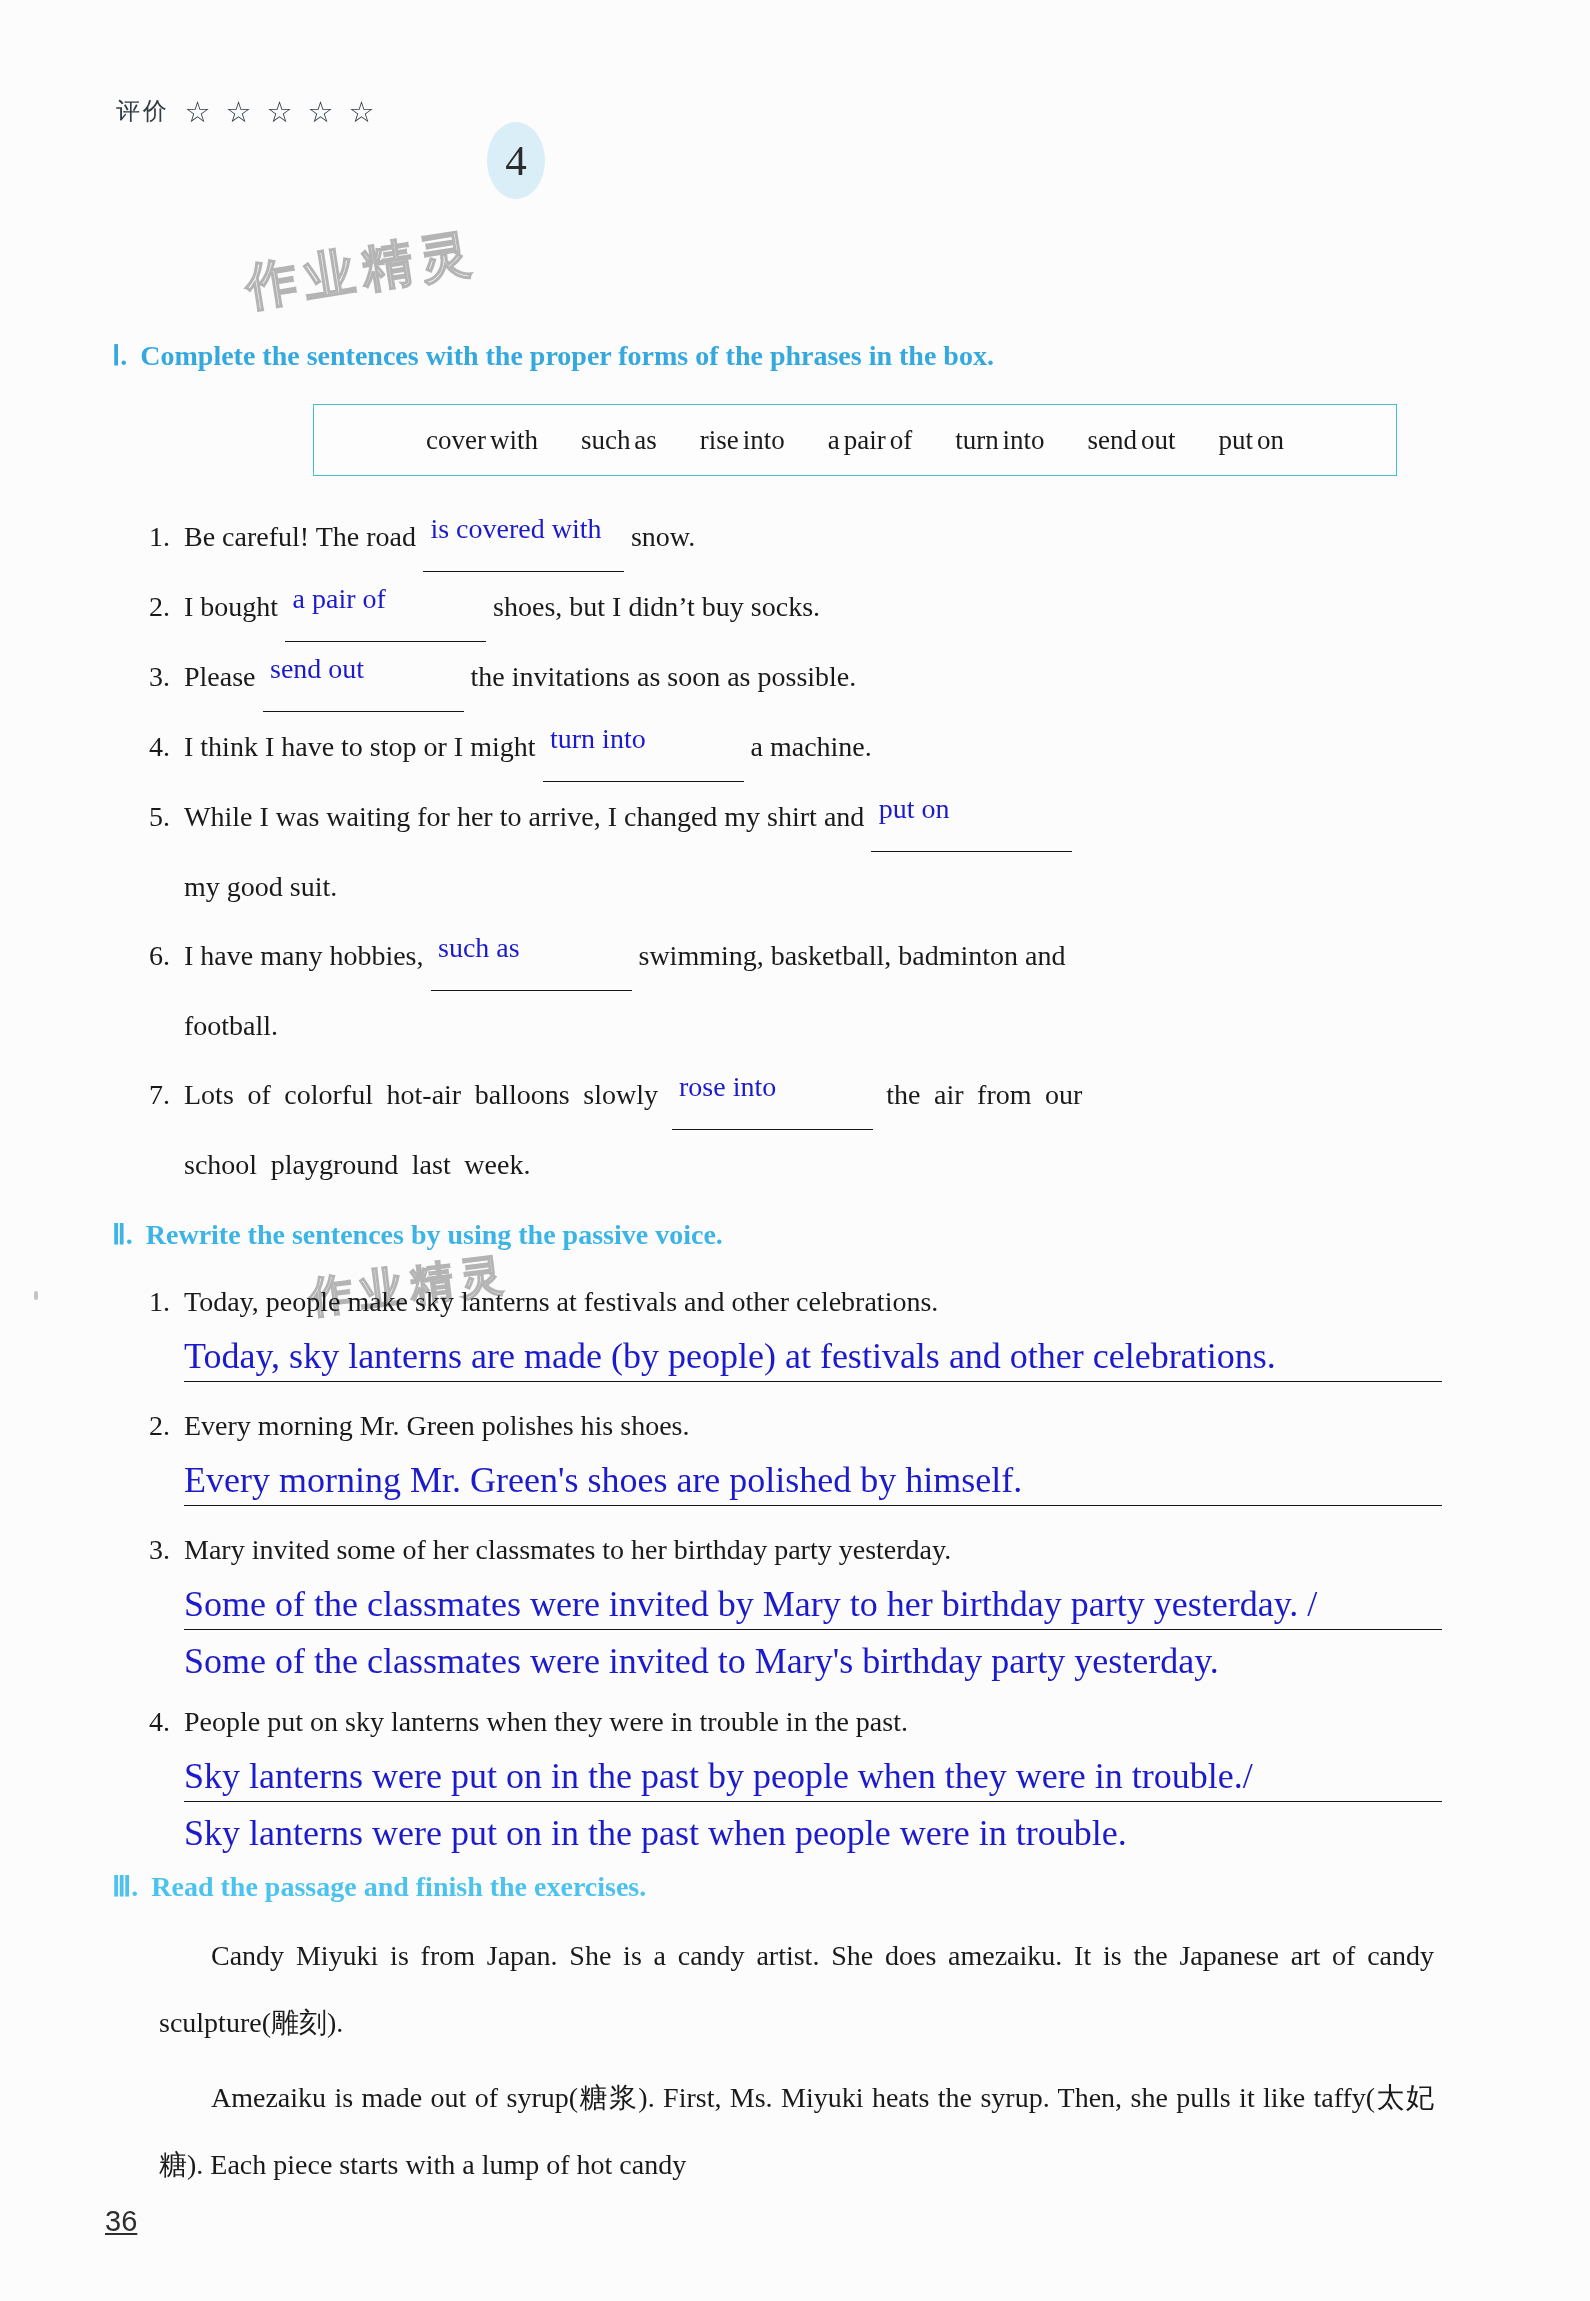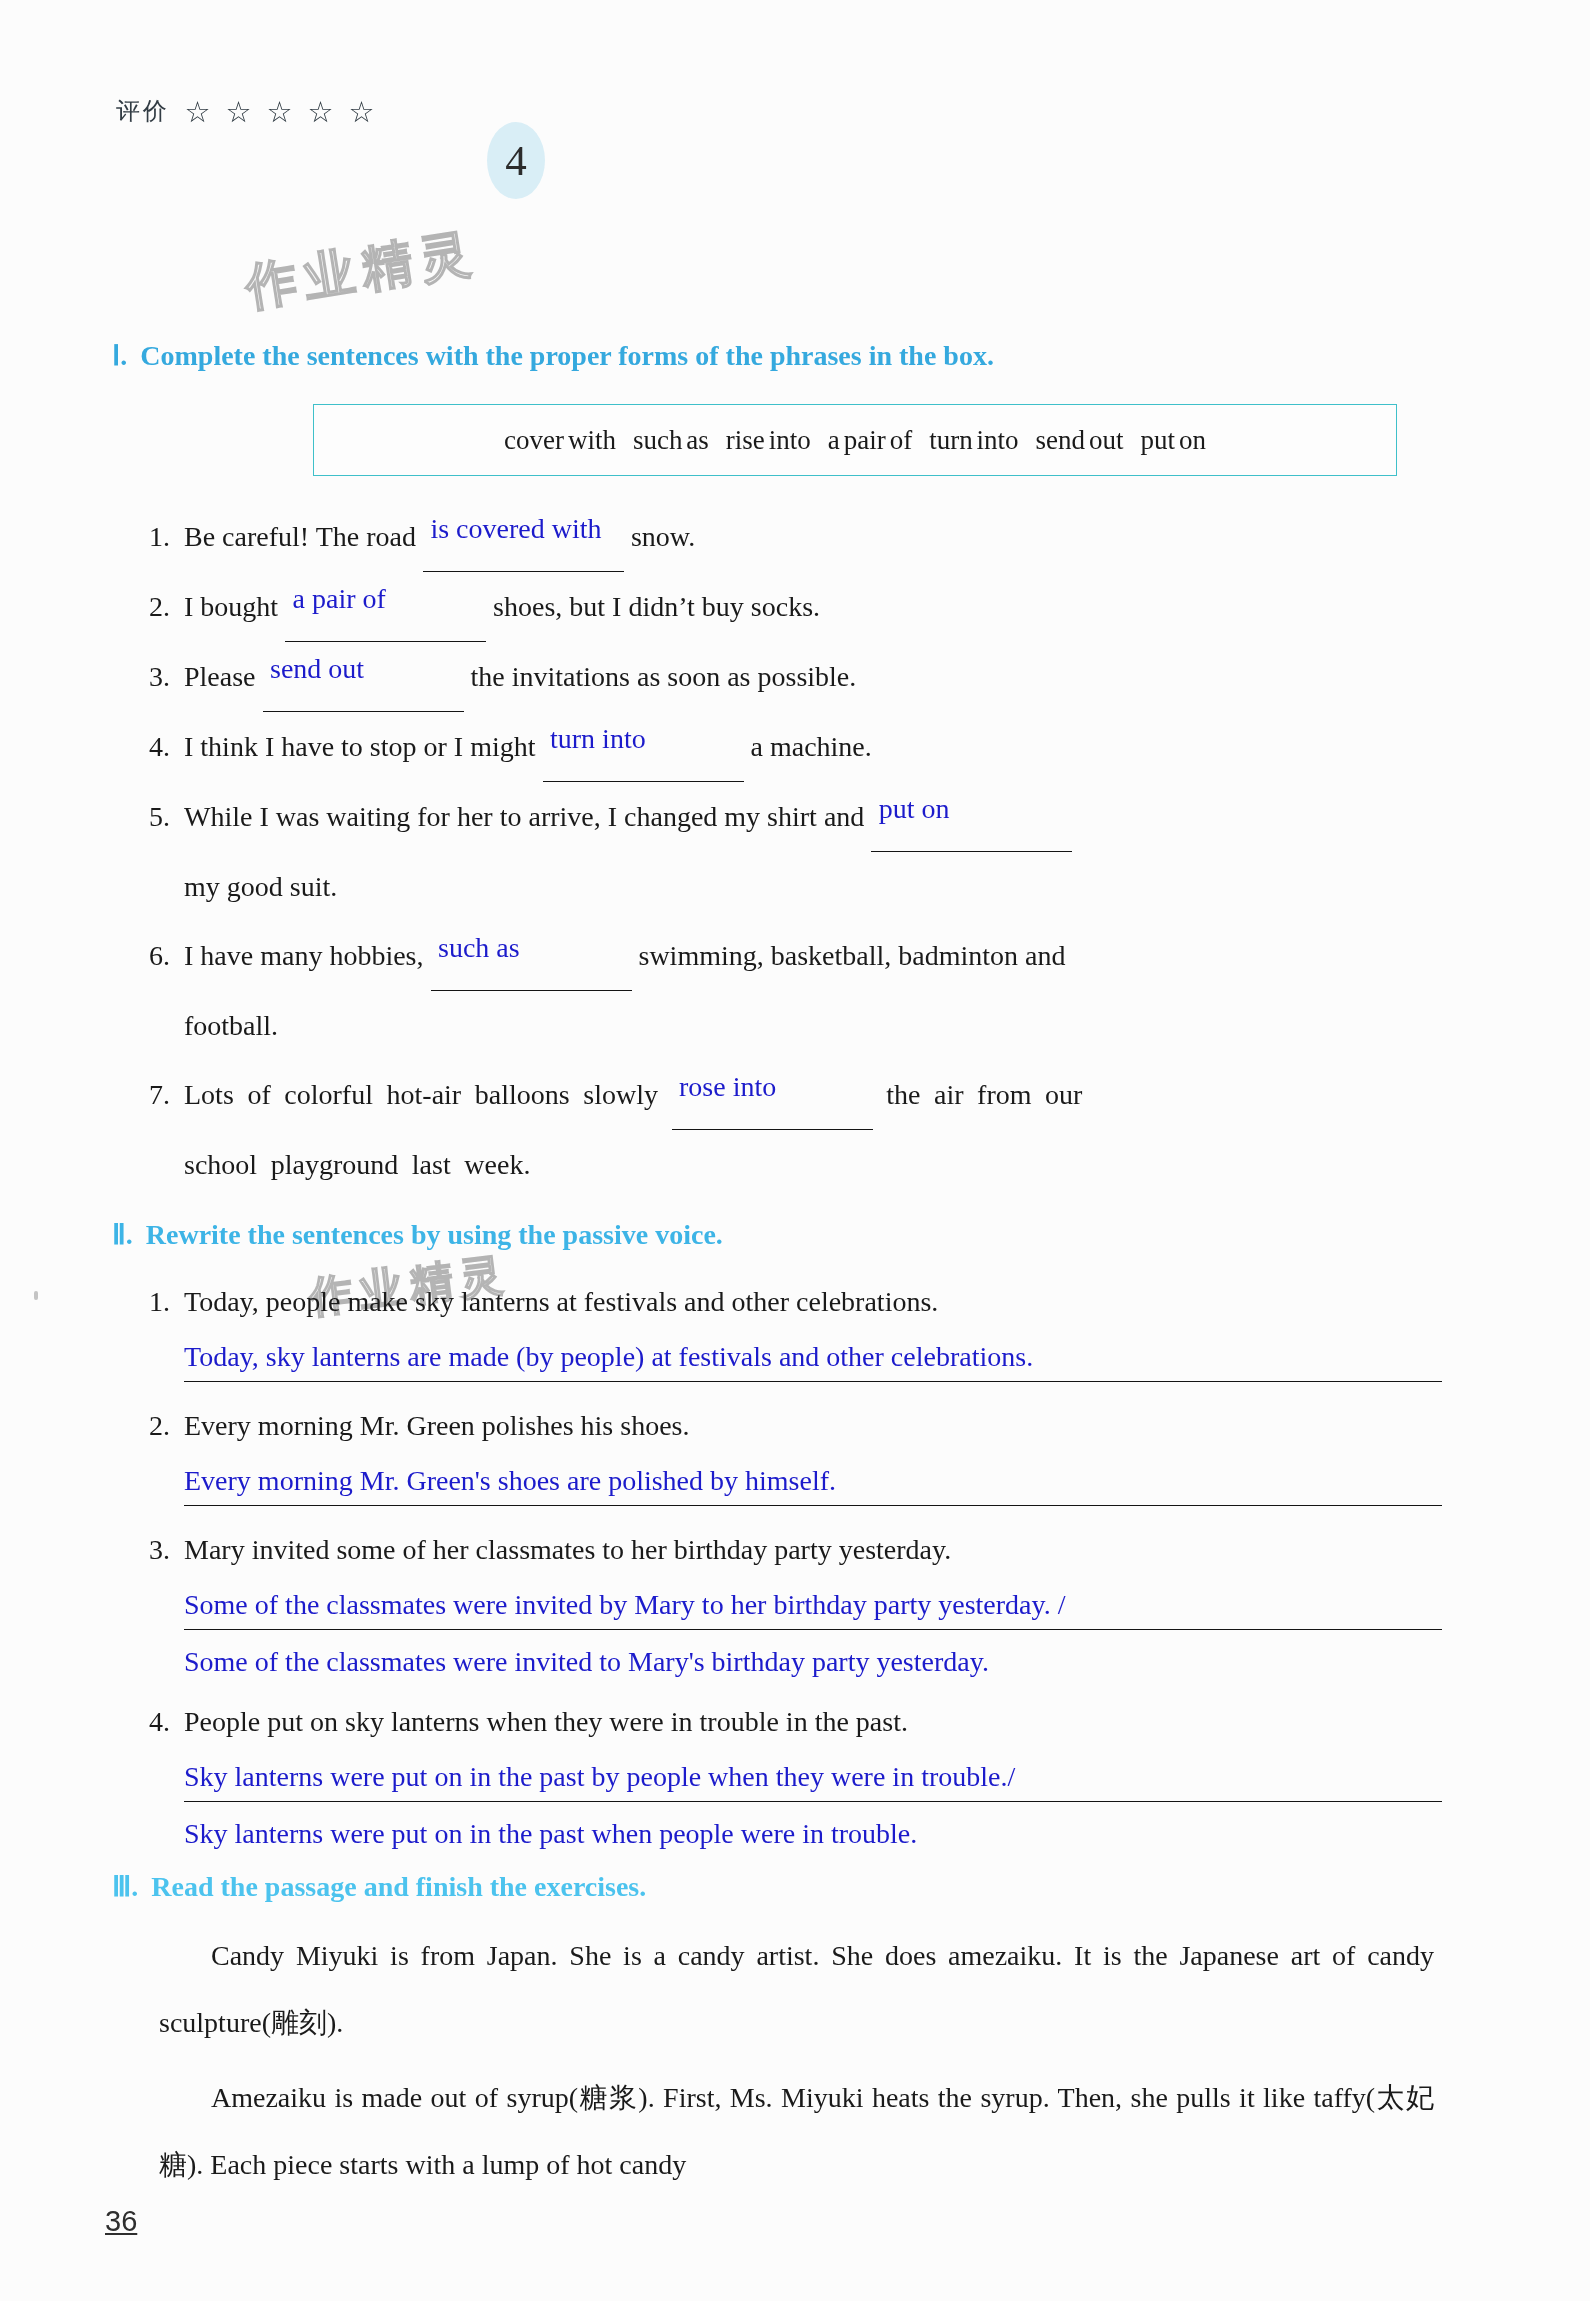--- a/index.html
+++ b/index.html
@@ -27,38 +27,38 @@
   .wm.two{left:309px;top:1257px;font-size:43px;transform:rotate(-7deg);}
   
   .section{position:absolute;left:112px;width:1340px;}
   .sec-head{display:flex;align-items:baseline;font-weight:700;font-size:28px;line-height:41px;}
   .sec-head .numeral{margin-right:13px;}
   .s1{top:335px;} .s1 .sec-head{color:var(--accent-h1);}
   .s2{top:1214px;} .s2 .sec-head{color:var(--accent-h2);}
   .s3{top:1866px;} .s3 .sec-head{color:var(--accent-h3);}
   
   .phrase-box{margin:28px 0 0 201px;width:1084px;box-sizing:border-box;border:1.9px solid var(--box-border);
-              display:flex;justify-content:center;gap:17px;padding:19.7px 11.2px;font-size:27px;background:#fdfdfd;text-align:right;}
+              display:flex;justify-content:center;gap:43px;padding:19.7px 11.2px;font-size:27px;background:#fdfdfd;text-align:right;}
   .phrase{word-spacing:-2.8px;white-space:nowrap;}
   
   .s1-items{margin:26px 0 0 37px;width:1291px;}
   .item{display:flex;font-size:28px;line-height:69px;}
   .item .num{width:35px;flex:none;}
   .item .body{flex:1;text-align:justify;}
   .s1-items .item:nth-child(7) .body{word-spacing:6.6px;}
   .blank{display:inline-block;min-width:186px;border-bottom:1.9px solid var(--rule);
          padding:0 7.5px;}
   .blank .ans{display:inline-block;transform:translateY(-8.4px);line-height:normal;
               color:var(--answer-blue);font-size:28px;word-spacing:0;}
   
   .s2-items{margin:13px 0 0 37px;width:1293px;}
   .q{display:flex;font-size:28px;line-height:67px;}
   .q .num{width:35px;flex:none;}
   .answers{margin-left:35px;}
-  .answer{font-size:28px;color:var(--answer-blue);line-height:39px;padding:1.9px 0 5.6px 0;}
+  .answer{font-size:36px;color:var(--answer-blue);line-height:39px;padding:1.9px 0 5.6px 0;}
   .answer.ruled{border-bottom:1.9px solid var(--rule);margin-bottom:9.4px;}
   .answer.plain{margin-bottom:1.9px;}
   
   .passage{margin:15px 0 0 39px;width:1291px;font-size:28px;line-height:67px;text-align:justify;}
   .passage p{margin:8px;text-indent:52px;}
   
   .page-num{position:absolute;left:105px;top:2205px;font-family:"Liberation Sans",sans-serif;
             font-size:29px;color:#2e2e2e;text-decoration:underline;}
   .stray-mark{position:absolute;left:34px;top:1291px;width:3.7px;height:9.4px;background:#9f9f9f;
               border-radius:1.9px;opacity:.6;}

